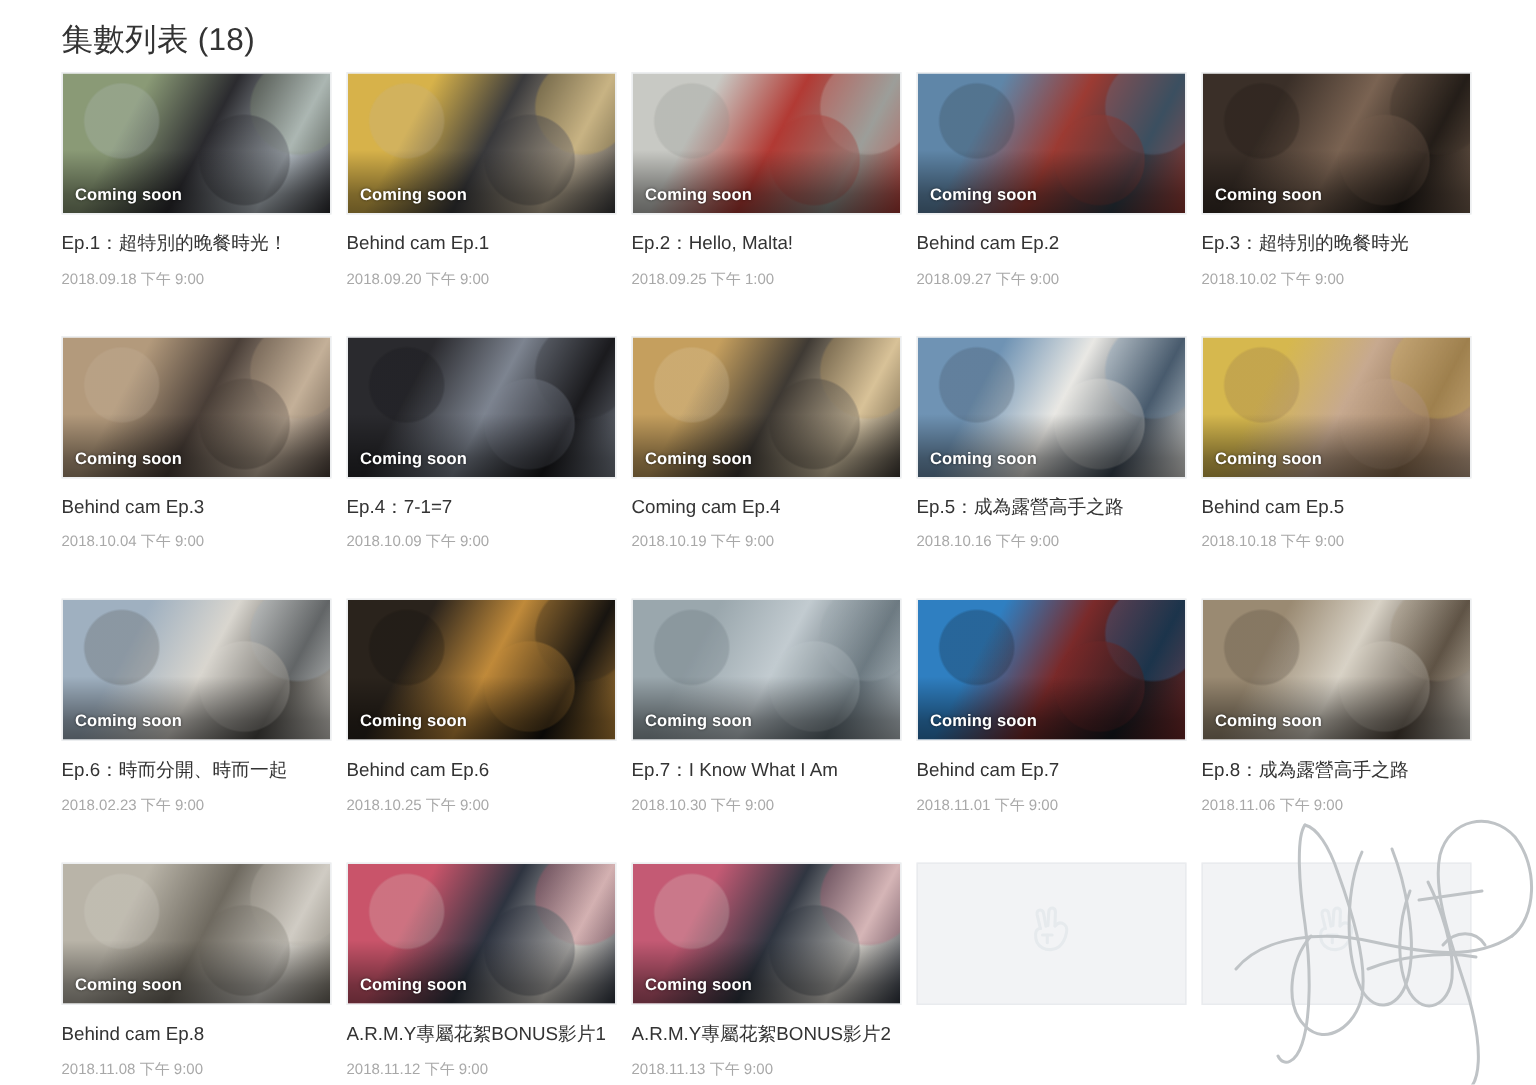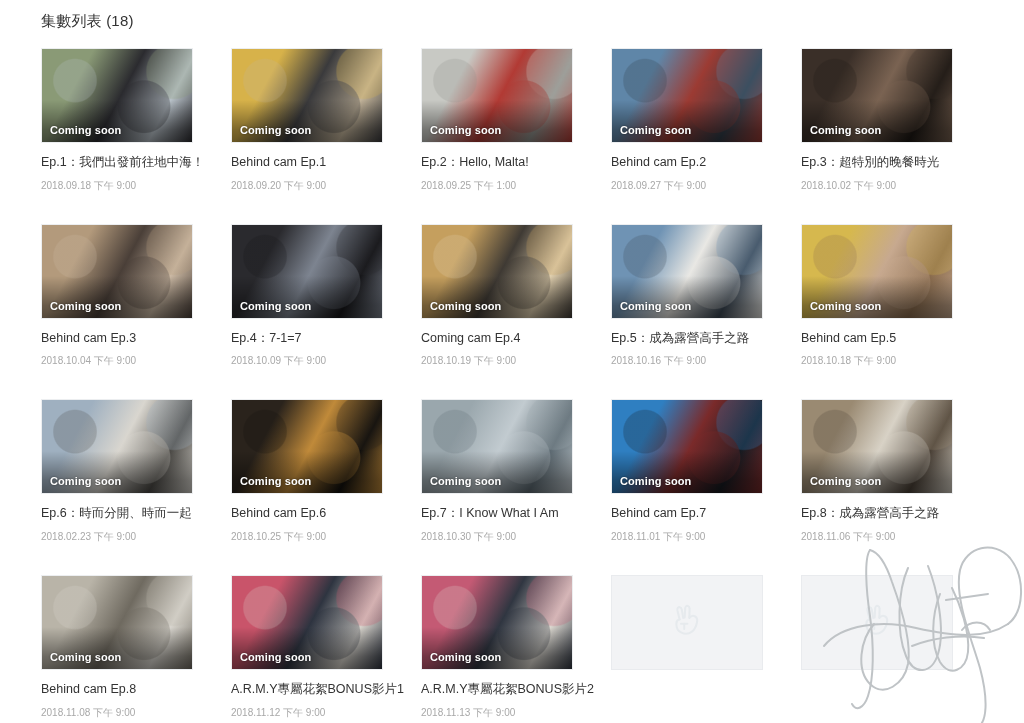--- a/index.html
+++ b/index.html
@@ -16,21 +16,21 @@
   }
   #page {
     position: relative;
     width: 1024px;
     height: 723px;
   }
   .page-title {
     position: absolute;
     left: 41px;
     top: 12px;
-    font-size: 15px;
+    font-size: 21px;
     color: #333333;
     letter-spacing: 0.2px;
     white-space: nowrap;
   }
   .grid {
     position: absolute;
     left: 41px;
     top: 48px;
     width: 950px;
     display: flex;
@@ -39,21 +39,21 @@
   }
   .card {
     width: 180px;
     margin-right: 10px;
     margin-bottom: 31px;
     position: relative;
   }
   .card:nth-child(5n) { margin-right: 0; }
   .thumb {
     position: relative;
-    width: 152px;
+    width: 180px;
     height: 95px;
     overflow: hidden;
     background: #f1f2f4;
     border: 1px solid #eceef0;
     box-sizing: border-box;
   }
   .thumb-img {
     position: absolute;
     inset: 0;
     background-size: cover;
@@ -118,21 +118,21 @@
   <div class="page-title">集數列表 (18)</div>
 
   <div class="grid" id="grid">
       <div class="card">
         <div class="thumb">
           <div class="thumb-img" style="background: linear-gradient(118deg, rgb(138, 154, 118) 0%, rgb(138, 154, 118) 26%, rgb(43, 43, 47) 52%, rgb(185, 194, 201) 78%, rgb(43, 43, 47) 100%);"></div>
           <div style="position: absolute; inset: 0px; opacity: 0.45; background: radial-gradient(circle at 22% 34%, rgba(185, 194, 201, 0.533) 0px, rgba(185, 194, 201, 0.533) 16%, transparent 17%), radial-gradient(circle at 68% 62%, rgba(43, 43, 47, 0.667) 0px, rgba(43, 43, 47, 0.667) 22%, transparent 23%), radial-gradient(circle at 88% 24%, rgba(138, 154, 118, 0.6) 0px, rgba(138, 154, 118, 0.6) 18%, transparent 19%);"></div>
           <div class="shade"></div>
           <div class="coming-soon">Coming soon</div>
         </div>
-        <div class="card-title">Ep.1：我們出發前往地中海！</div>
+        <div class="card-title">Ep.1：超特別的晚餐時光！</div>
         <div class="card-date">2018.09.18 下午 9:00</div>
       </div>
       <div class="card">
         <div class="thumb">
           <div class="thumb-img" style="background: linear-gradient(118deg, rgb(215, 178, 74) 0%, rgb(215, 178, 74) 26%, rgb(58, 58, 60) 52%, rgb(195, 180, 154) 78%, rgb(58, 58, 60) 100%);"></div>
           <div style="position: absolute; inset: 0px; opacity: 0.45; background: radial-gradient(circle at 22% 34%, rgba(195, 180, 154, 0.533) 0px, rgba(195, 180, 154, 0.533) 16%, transparent 17%), radial-gradient(circle at 68% 62%, rgba(58, 58, 60, 0.667) 0px, rgba(58, 58, 60, 0.667) 22%, transparent 23%), radial-gradient(circle at 88% 24%, rgba(215, 178, 74, 0.6) 0px, rgba(215, 178, 74, 0.6) 18%, transparent 19%);"></div>
           <div class="shade"></div>
           <div class="coming-soon">Coming soon</div>
         </div>
         <div class="card-title">Behind cam Ep.1</div>

